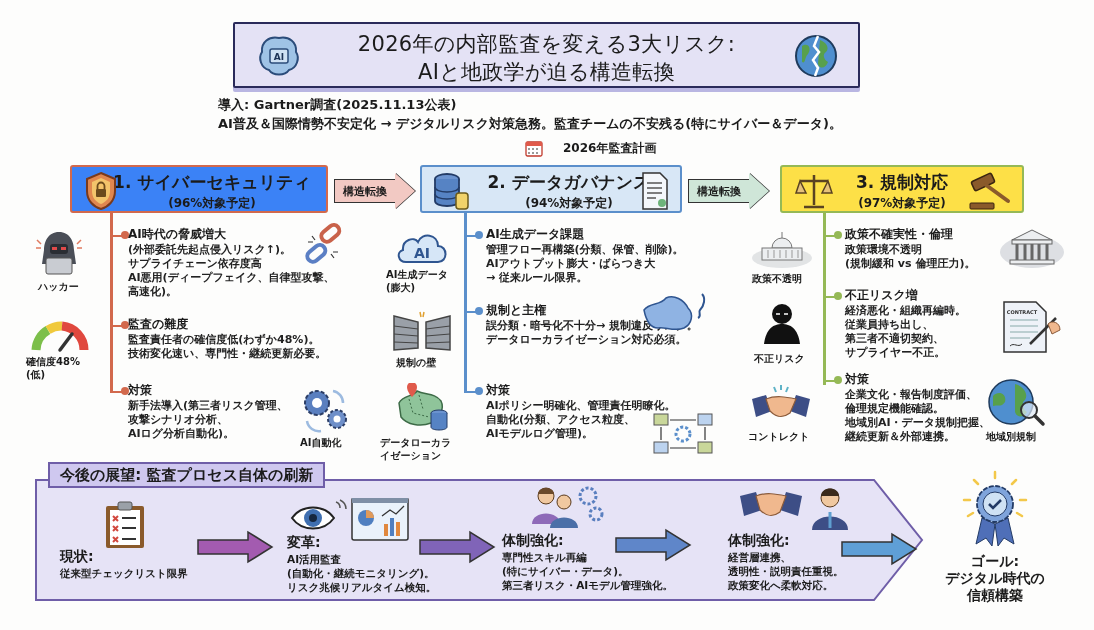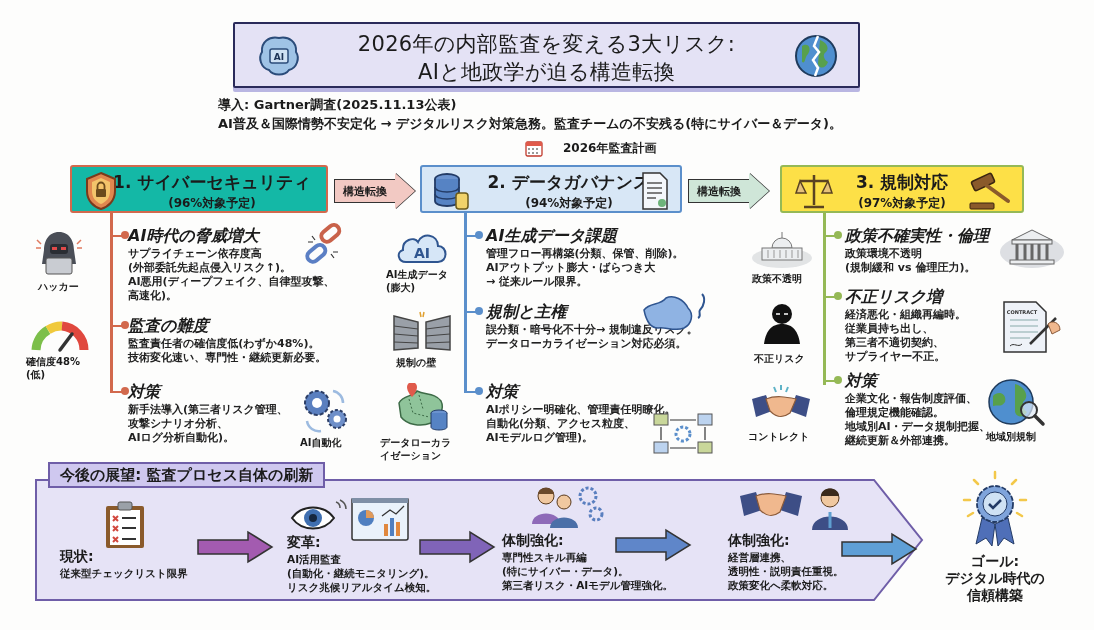--- a/index.html
+++ b/index.html
@@ -10,31 +10,31 @@
   #title-box { left: 233px; top: 22px; width: 627px; height: 66px; background: #e4e2f5; border: 2px solid #2a2a5a; border-radius: 2px; box-shadow: 0 4px 0 #b9b6e2; }
   #title-box .t1, #title-box .t2 { position: absolute; left: 0; width: 100%; text-align: center; font-weight: normal; font-size: 21px; letter-spacing: 0.3px; }
   #title-box .t1 { top: 6px; }
   #title-box .t2 { top: 34px; }
   .intro { left: 218px; font-size: 13px; font-weight: bold; white-space: nowrap; }
   .plan { left: 525px; top: 139px; font-size: 12px; font-weight: bold; display: flex; align-items: center; gap: 20px; }
   
   .cat { border: 2px solid; border-radius: 3px; height: 48px; text-align: center; }
   .cat .name { font-size: 17px; font-weight: bold; margin-top: 4px; white-space: nowrap; }
   .cat .pct { font-size: 12px; font-weight: bold; margin-top: 1px; }
-  #cat1 { left: 70px; top: 165px; width: 258px; background: #14b8a6; border-color: #d2694d; }
+  #cat1 { left: 70px; top: 165px; width: 258px; background: #3b82f6; border-color: #d2694d; }
   #cat2 { left: 420px; top: 165px; width: 262px; background: #d8e7f6; border-color: #5b8fcb; padding-left: 36px; }
   #cat3 { left: 780px; top: 165px; width: 244px; background: #fde047; border-color: #95b956; }
   .conn { height: 32px; display: flex; align-items: center; }
   .conn .body { height: 24px; padding: 0 8px; font-size: 11px; font-weight: bold; display: flex; align-items: center; border: 1.5px solid #333; border-right: none; }
   .conn .head { width: 0; height: 0; border-top: 18px solid transparent; border-bottom: 18px solid transparent; border-left: 20px solid; }
   
   .trunk { width: 3px; }
   .branch { height: 2px; width: 12px; }
   .dot { width: 8px; height: 8px; border-radius: 50%; }
-  .item-h { font-size: 16px; font-weight: bold; white-space: nowrap; font-style: italic; }
+  .item-h { font-size: 12px; font-weight: bold; white-space: nowrap; }
   .item-b { font-size: 11px; font-weight: bold; line-height: 14px; white-space: nowrap; color: #222; }
   .ill-label { font-size: 10px; font-weight: bold; text-align: left; white-space: nowrap; line-height: 13px; }
   
   #outlook { left: 34px; top: 480px; width: 890px; height: 118px; }
   #outlook-label { left: 48px; top: 462px; height: 26px; padding: 0 10px; background: #cfc8ef; border: 2px solid #6f5ea8; font-size: 15px; font-weight: bold; display: flex; align-items: center; white-space: nowrap; }
   .stage-h { font-size: 14px; font-weight: bold; white-space: nowrap; }
   .stage-b { font-size: 10.5px; font-weight: bold; line-height: 14px; white-space: nowrap; }
   .goal { left: 940px; top: 555px; width: 110px; text-align: center; font-size: 14px; font-weight: bold; line-height: 17px; }
 </style>
 </head>
@@ -92,22 +92,22 @@
 <div class="abs trunk" style="left:110px;top:213px;height:180px;background:#d2694d"></div>
 <div class="abs branch" style="left:112px;top:235px;background:#d2694d"></div>
 <div class="abs dot" style="left:121px;top:231px;background:#d2694d"></div>
 <div class="abs branch" style="left:112px;top:325px;background:#d2694d"></div>
 <div class="abs dot" style="left:121px;top:321px;background:#d2694d"></div>
 <div class="abs branch" style="left:112px;top:391px;background:#d2694d"></div>
 <div class="abs dot" style="left:121px;top:387px;background:#d2694d"></div>
 
 <div class="abs" style="left:128px;top:226px">
   <div class="item-h">AI時代の脅威増大</div>
+  <div class="item-b">(外部委託先起点侵入リスク↑)。</div>
   <div class="item-b">サプライチェーン依存度高</div>
-  <div class="item-b">(外部委託先起点侵入リスク↑)。</div>
   <div class="item-b">AI悪用(ディープフェイク、自律型攻撃、</div>
   <div class="item-b">高速化)。</div>
 </div>
 <div class="abs" style="left:128px;top:316px">
   <div class="item-h">監査の難度</div>
   <div class="item-b">監査責任者の確信度低(わずか48%)。</div>
   <div class="item-b">技術変化速い、専門性・継続更新必要。</div>
 </div>
 <div class="abs" style="left:128px;top:382px">
   <div class="item-h">対策</div>

